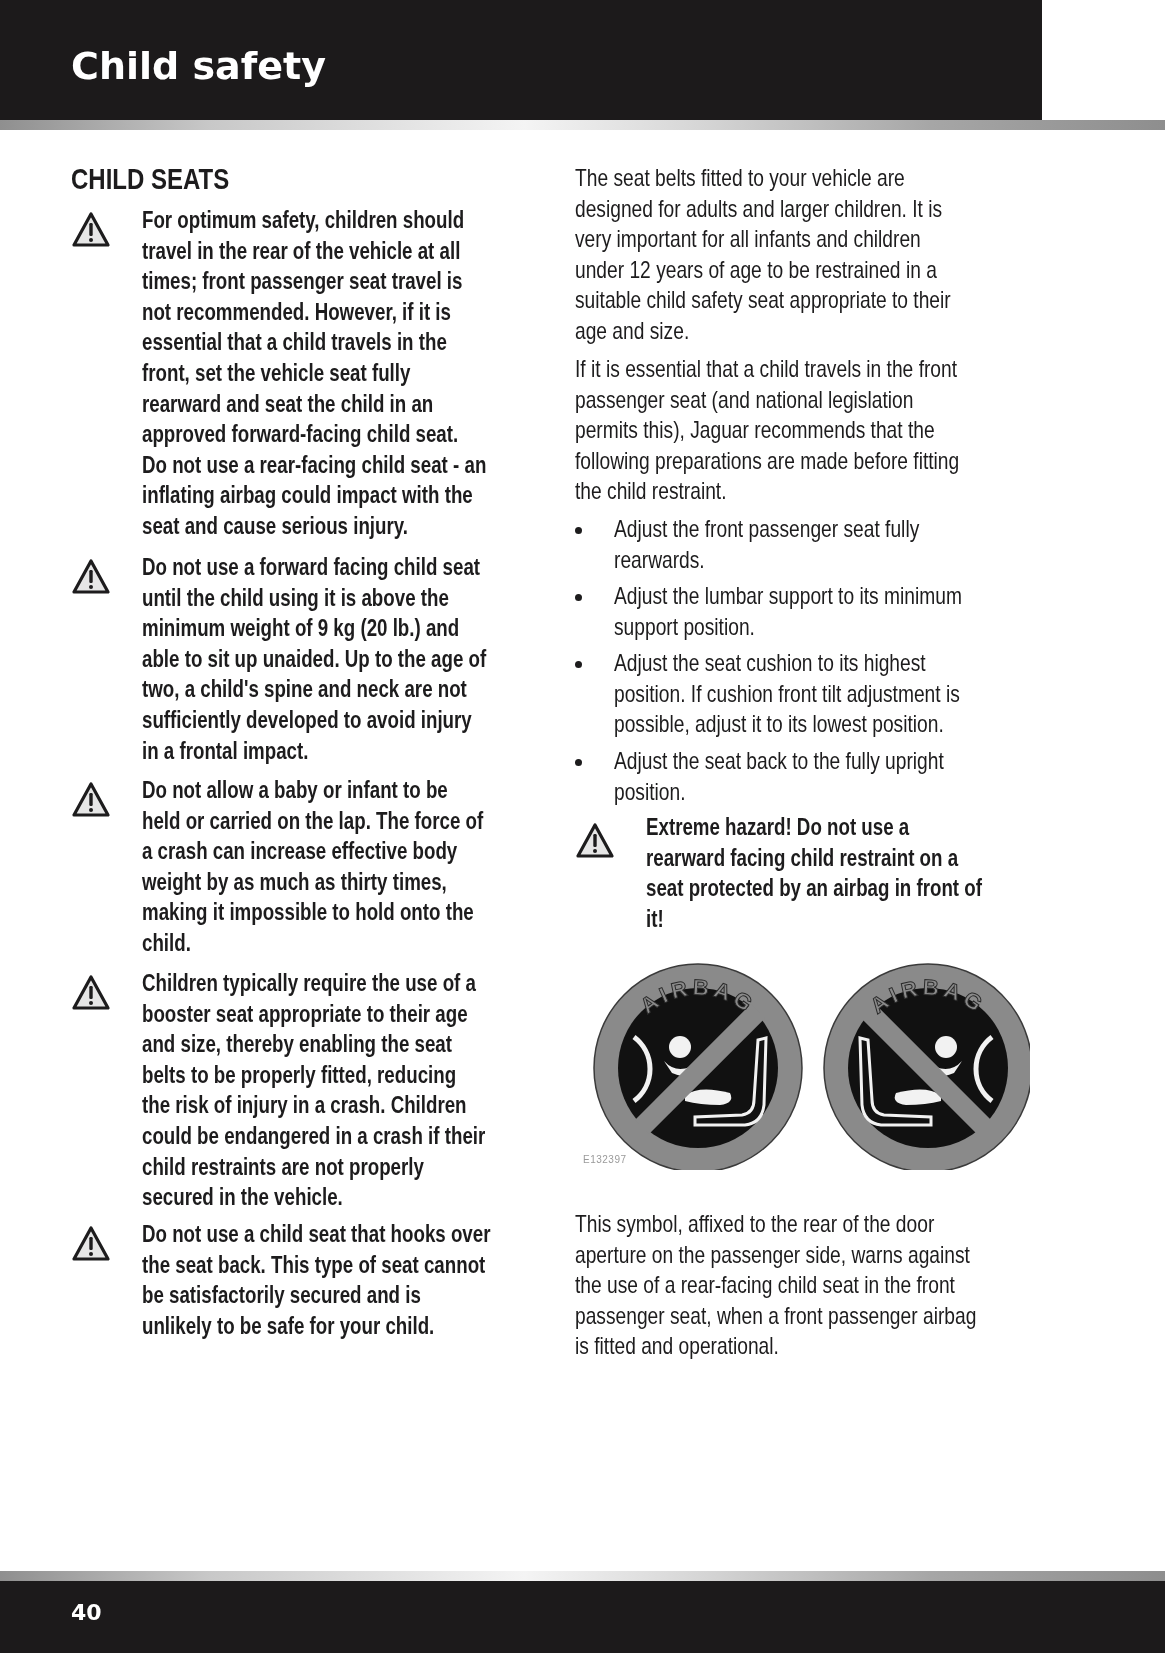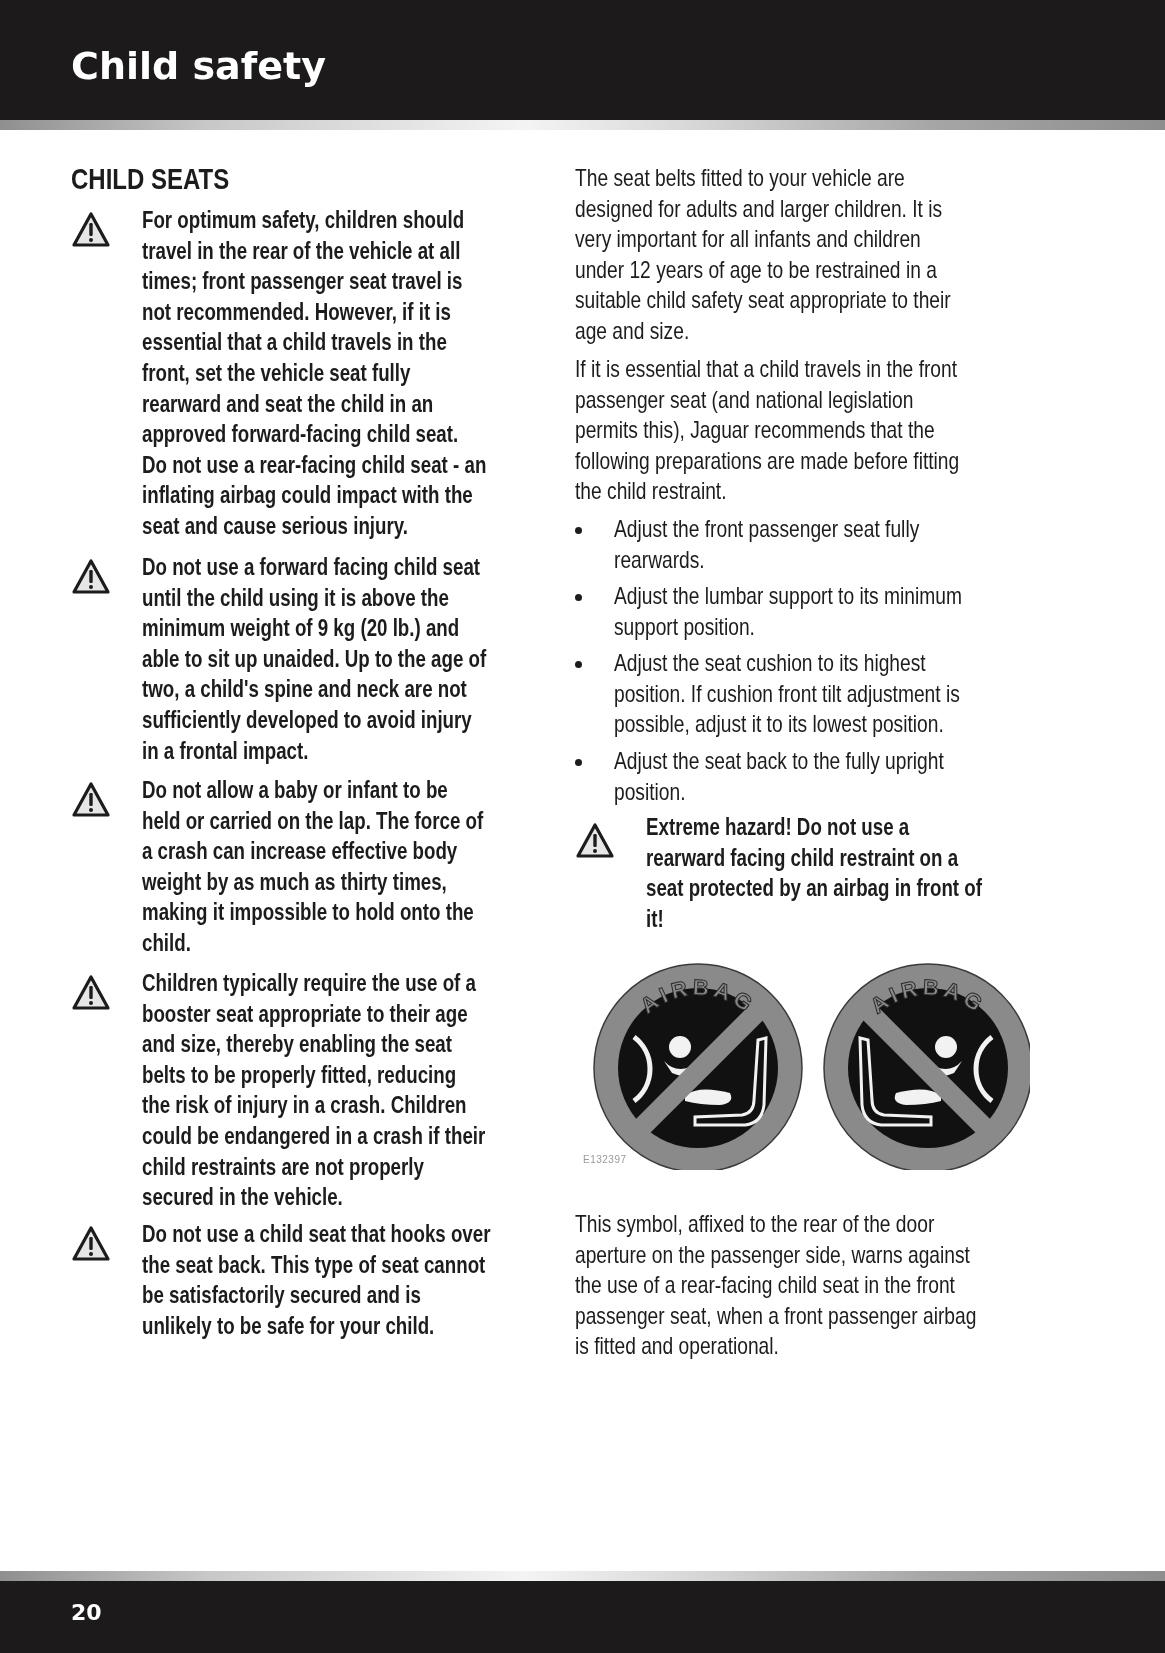--- a/index.html
+++ b/index.html
@@ -2,21 +2,21 @@
 <html><head>
 <meta charset="utf-8">
 <style>
   html, body { margin: 0; padding: 0; }
   body {
     width: 1165px; height: 1653px; position: relative; overflow: hidden;
     background: #ffffff; color: #1d1c1d;
     font-family: "Liberation Sans", sans-serif;
   }
   .header-band {
-    position: absolute; left: 0; top: 0; width: 1165px; height: 120px;
+    position: absolute; left: 0; top: 0; width: 1042px; height: 120px;
     background: #1c1a1b;
   }
   .header-title {
     position: absolute; left: 71px; top: 44px;
     font-family: "DejaVu Sans", sans-serif; font-weight: bold;
     font-size: 38px; color: #ffffff; letter-spacing: 0px;
   }
   .strip {
     position: absolute; left: 0; width: 1165px; height: 10px;
     background: linear-gradient(to right, #8f8f8f 0%, #c8c8c8 18%, #f4f4f4 45%, #d6d6d6 60%, #a6a6a6 80%, #8e8e8e 100%);
@@ -286,13 +286,13 @@
 <div class="para" style="top:1209px;">
   <span class="line">This symbol, affixed to the rear of the door</span>
   <span class="line">aperture on the passenger side, warns against</span>
   <span class="line">the use of a rear-facing child seat in the front</span>
   <span class="line">passenger seat, when a front passenger airbag</span>
   <span class="line">is fitted and operational.</span>
 </div>
 
 <div class="strip bottom"></div>
 <div class="footer-band"></div>
-<div class="page-number">20</div>
+<div class="page-number">40</div>
 
 </body></html>

